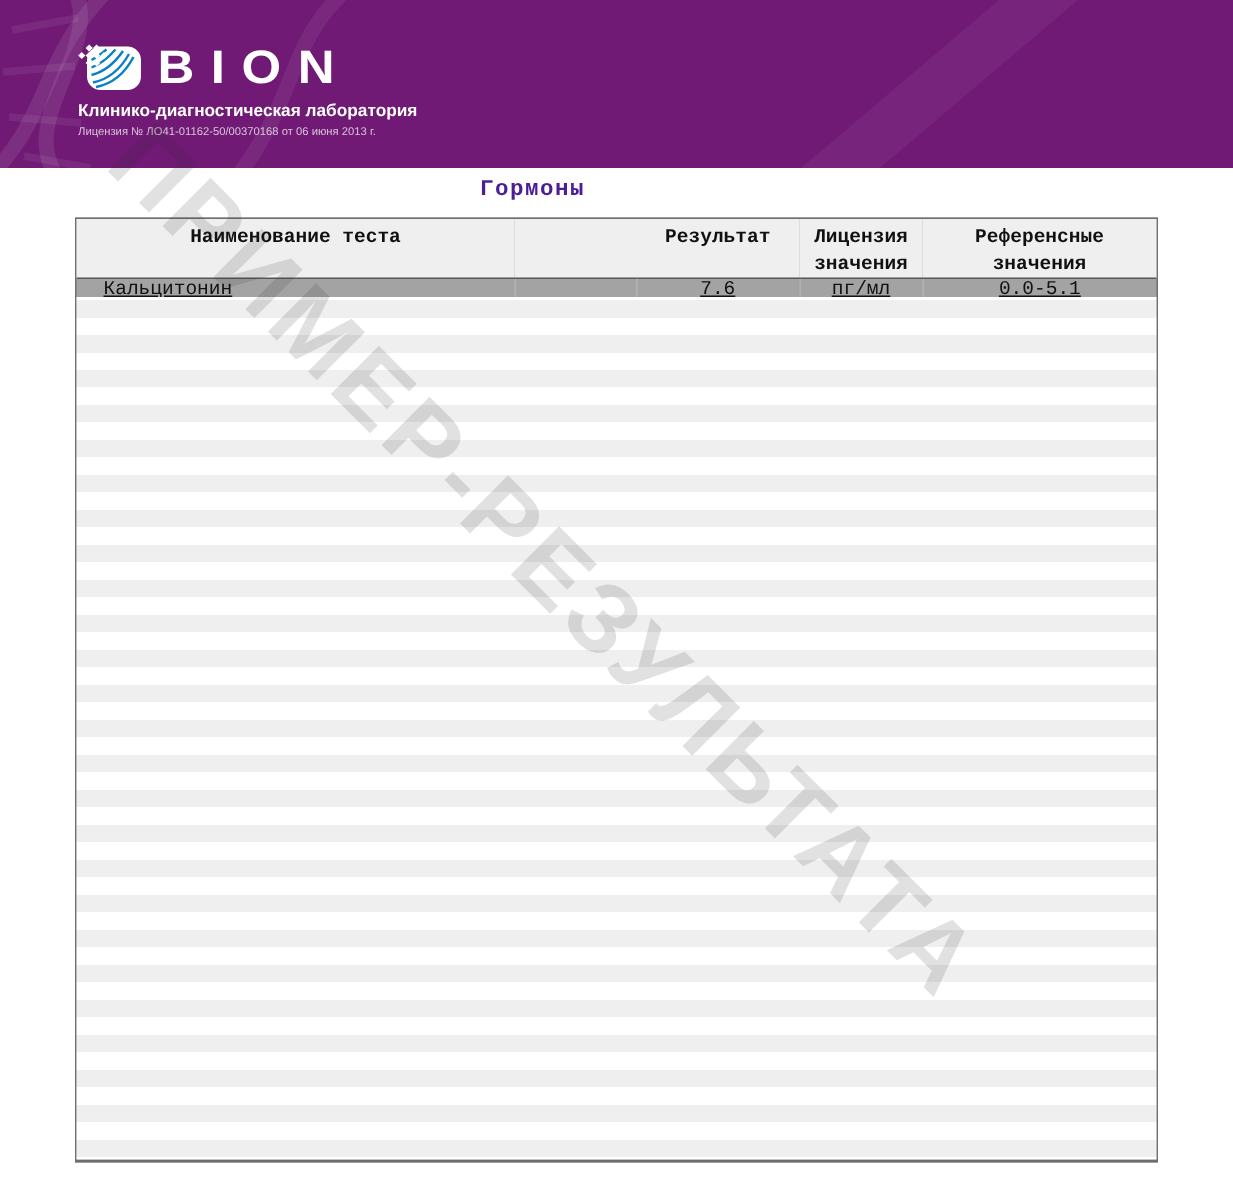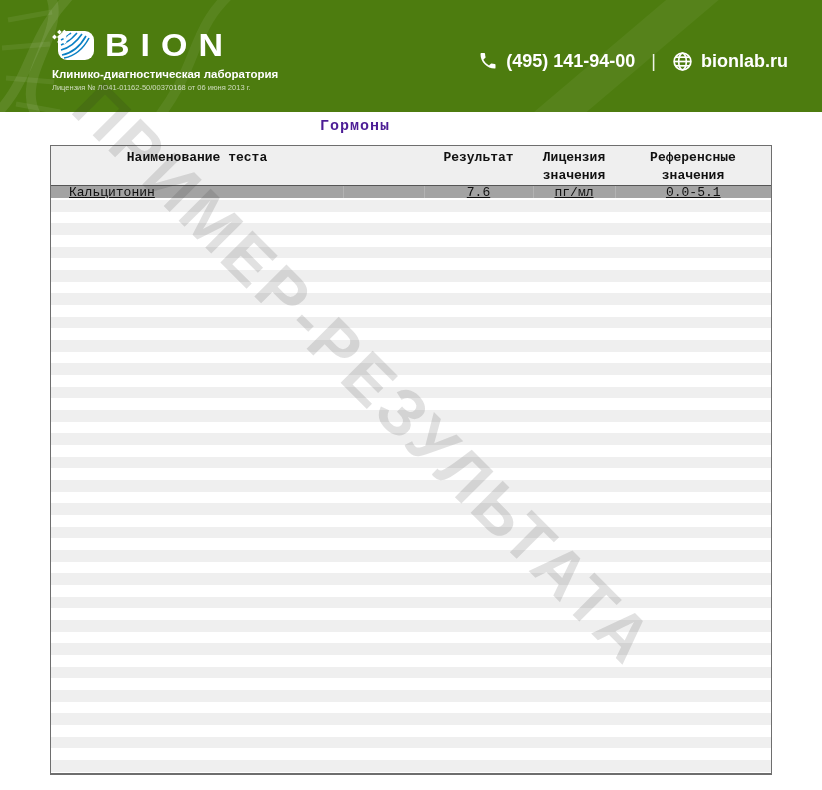--- a/index.html
+++ b/index.html
@@ -5,21 +5,21 @@
   * { box-sizing: border-box; }
   html,body { margin:0; padding:0; }
   body {
     width:822px; height:790px; position:relative; overflow:hidden;
     background:#ffffff; font-family:"Liberation Sans", sans-serif;
   }
 
   
   .topbar {
     position:absolute; top:0; left:0; width:822px; height:112px;
-    background:#4d7c0f; overflow:hidden;
+    background:#701a75; overflow:hidden;
   }
   .dna-decor { position:absolute; top:0; left:0; }
 
   .brand { position:absolute; left:52px; top:27px; }
   .brand-row { display:flex; align-items:center; gap:9px; }
   .logo-icon svg { display:block; }
   .brand-name {
     color:#fff; font-size:34px; font-weight:bold; letter-spacing:11px;
     line-height:1; transform:scaleY(0.92); transform-origin:left center;
   }
@@ -127,39 +127,20 @@
               <rect x="13.5" y="13.5" width="3.4" height="3.4"></rect>
             </g>
           </svg>
         </span>
         <span class="brand-name">BION</span>
       </div>
       <div class="brand-sub">Клинико-диагностическая лаборатория</div>
       <div class="brand-license">Лицензия № ЛО41-01162-50/00370168 от 06 июня 2013 г.</div>
     </div>
 
-    <div class="contacts">
-      <span class="icon">
-        <svg width="20" height="20" viewBox="0 0 24 24">
-          <path fill="#ffffff" d="M6.62 10.79a15.05 15.05 0 006.59 6.59l2.2-2.2a1 1 0 011.01-.25c1.12.37 2.33.57 3.58.57a1 1 0 011 1V20a1 1 0 01-1 1C10.85 21 3 13.15 3 3.5a1 1 0 011-1H7.5a1 1 0 011 1c0 1.25.2 2.46.57 3.58a1 1 0 01-.25 1.01l-2.2 2.2z"></path>
-        </svg>
-      </span>
-      <a href="#" class="phone">(495) 141-94-00</a>
-      <span class="sep">|</span>
-      <span class="icon">
-        <svg width="21" height="21" viewBox="0 0 21 21" fill="none" stroke="#ffffff" stroke-width="1.7">
-          <circle cx="10.5" cy="10.5" r="8.4"></circle>
-          <ellipse cx="10.5" cy="10.5" rx="3.8" ry="8.4"></ellipse>
-          <line x1="2.1" y1="10.5" x2="18.9" y2="10.5"></line>
-          <line x1="3.4" y1="6.2" x2="17.6" y2="6.2"></line>
-          <line x1="3.4" y1="14.8" x2="17.6" y2="14.8"></line>
-        </svg>
-      </span>
-      <a href="#" class="site">bionlab.ru</a>
-    </div>
   </header>
 
   <h1 class="doc-title">Гормоны</h1>
 
   <div class="results-table">
     <table>
       <colgroup>
         <col style="width:292px">
           <col style="width:81px">
           <col style="width:109px">

